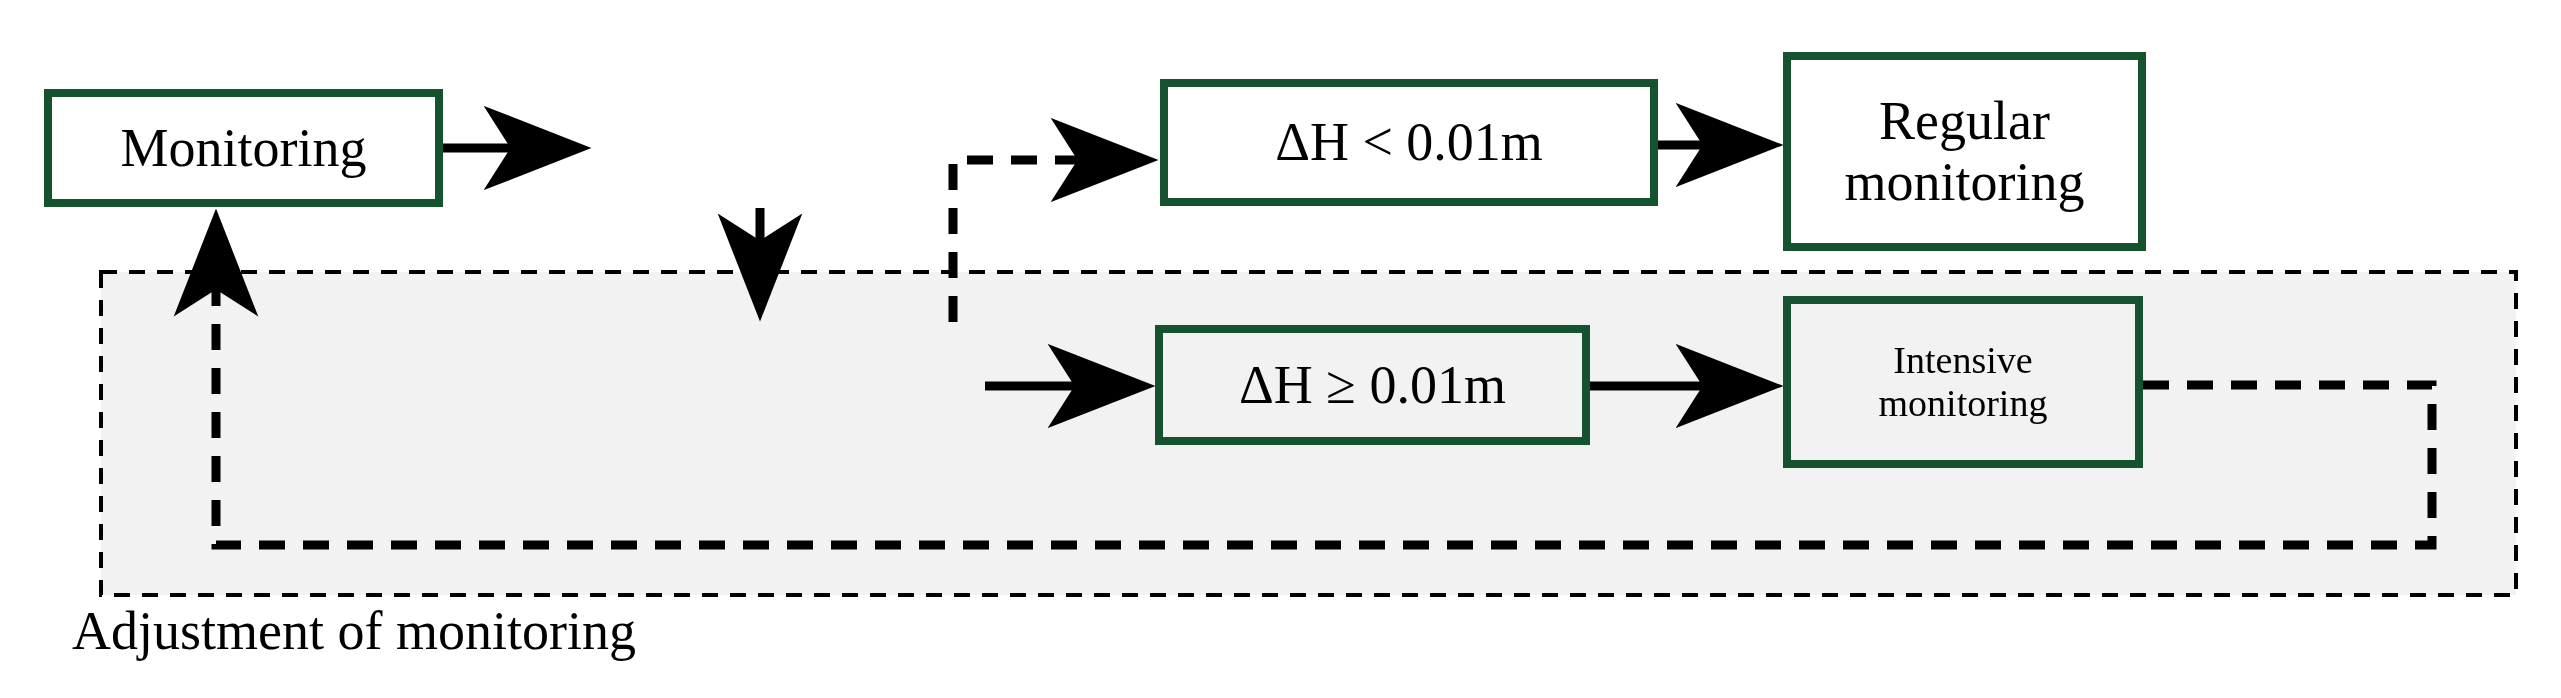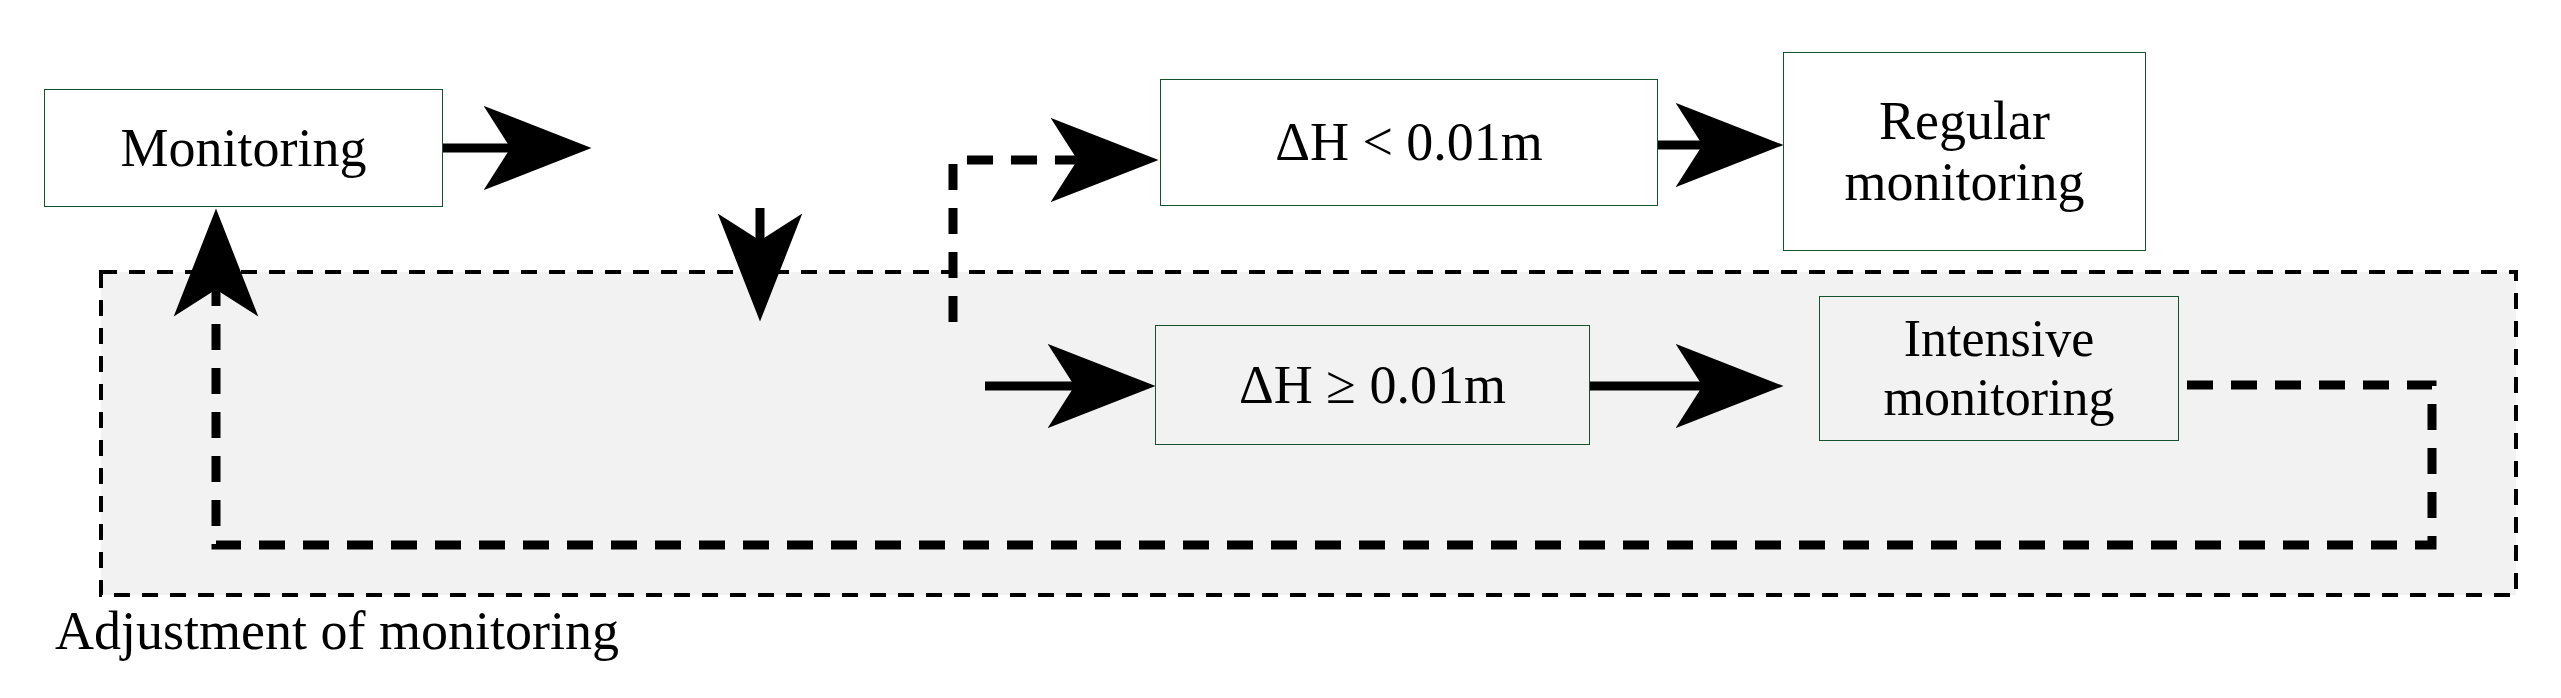--- a/index.html
+++ b/index.html
@@ -1,33 +1,33 @@
 <!DOCTYPE html>
 <html><head>
 <meta charset="utf-8">
 <style>
   html,body{margin:0;padding:0;background:#ffffff;}
   body{width:2561px;height:698px;position:relative;overflow:hidden;
        font-family:"Liberation Serif","DejaVu Serif",serif;}
   #canvas{position:absolute;left:0;top:0;width:2561px;height:698px;}
   .svg-layer{position:absolute;left:0;top:0;width:2561px;height:698px;}
-  .node{position:absolute;box-sizing:border-box;border:1px solid #14532d;
+  .node{position:absolute;box-sizing:border-box;border:8px solid #14532d;
         display:flex;align-items:center;justify-content:center;
         text-align:center;color:#000;line-height:1.12;}
   .node.plain{background:#ffffff;}
   .node.onpanel{background:#f2f2f2;}
   .nlabel{display:block;white-space:pre-line;}
   #monitoring{left:44px;  top:89px;  width:399px; height:118px; font-size:54px;}
   #data{      left:592px; top:91px;  width:281px; height:117px; font-size:54px;}
   #cond-lt{   left:1160px;top:79px;  width:498px; height:127px; font-size:54px;}
   #regular{   left:1783px;top:52px;  width:363px; height:199px; font-size:54px;}
   #fitted{    left:535px; top:322px; width:450px; height:121px; font-size:54px;}
   #cond-ge{   left:1155px;top:325px; width:435px; height:120px; font-size:54px;}
-  #intensive{ left:1783px;top:296px; width:360px; height:145px; font-size:52px;margin-left:36px;}
-  #panel-caption{position:absolute;left:55px;top:600px;font-size:54px;color:#000;
+  #intensive{ left:1783px;top:296px; width:360px; height:172px; font-size:38px;}
+  #panel-caption{position:absolute;left:72px;top:600px;font-size:54px;color:#000;
                  white-space:nowrap;}
 </style>
 </head>
 <body>
 
 <div id="canvas">
 
   <svg class="svg-layer" viewBox="0 0 2561 698" width="2561" height="698" xmlns="http://www.w3.org/2000/svg">
     <defs>
       <marker id="arrowSolid" markerWidth="13" markerHeight="13" refX="10.5" refY="5" orient="auto" markerUnits="strokeWidth">

